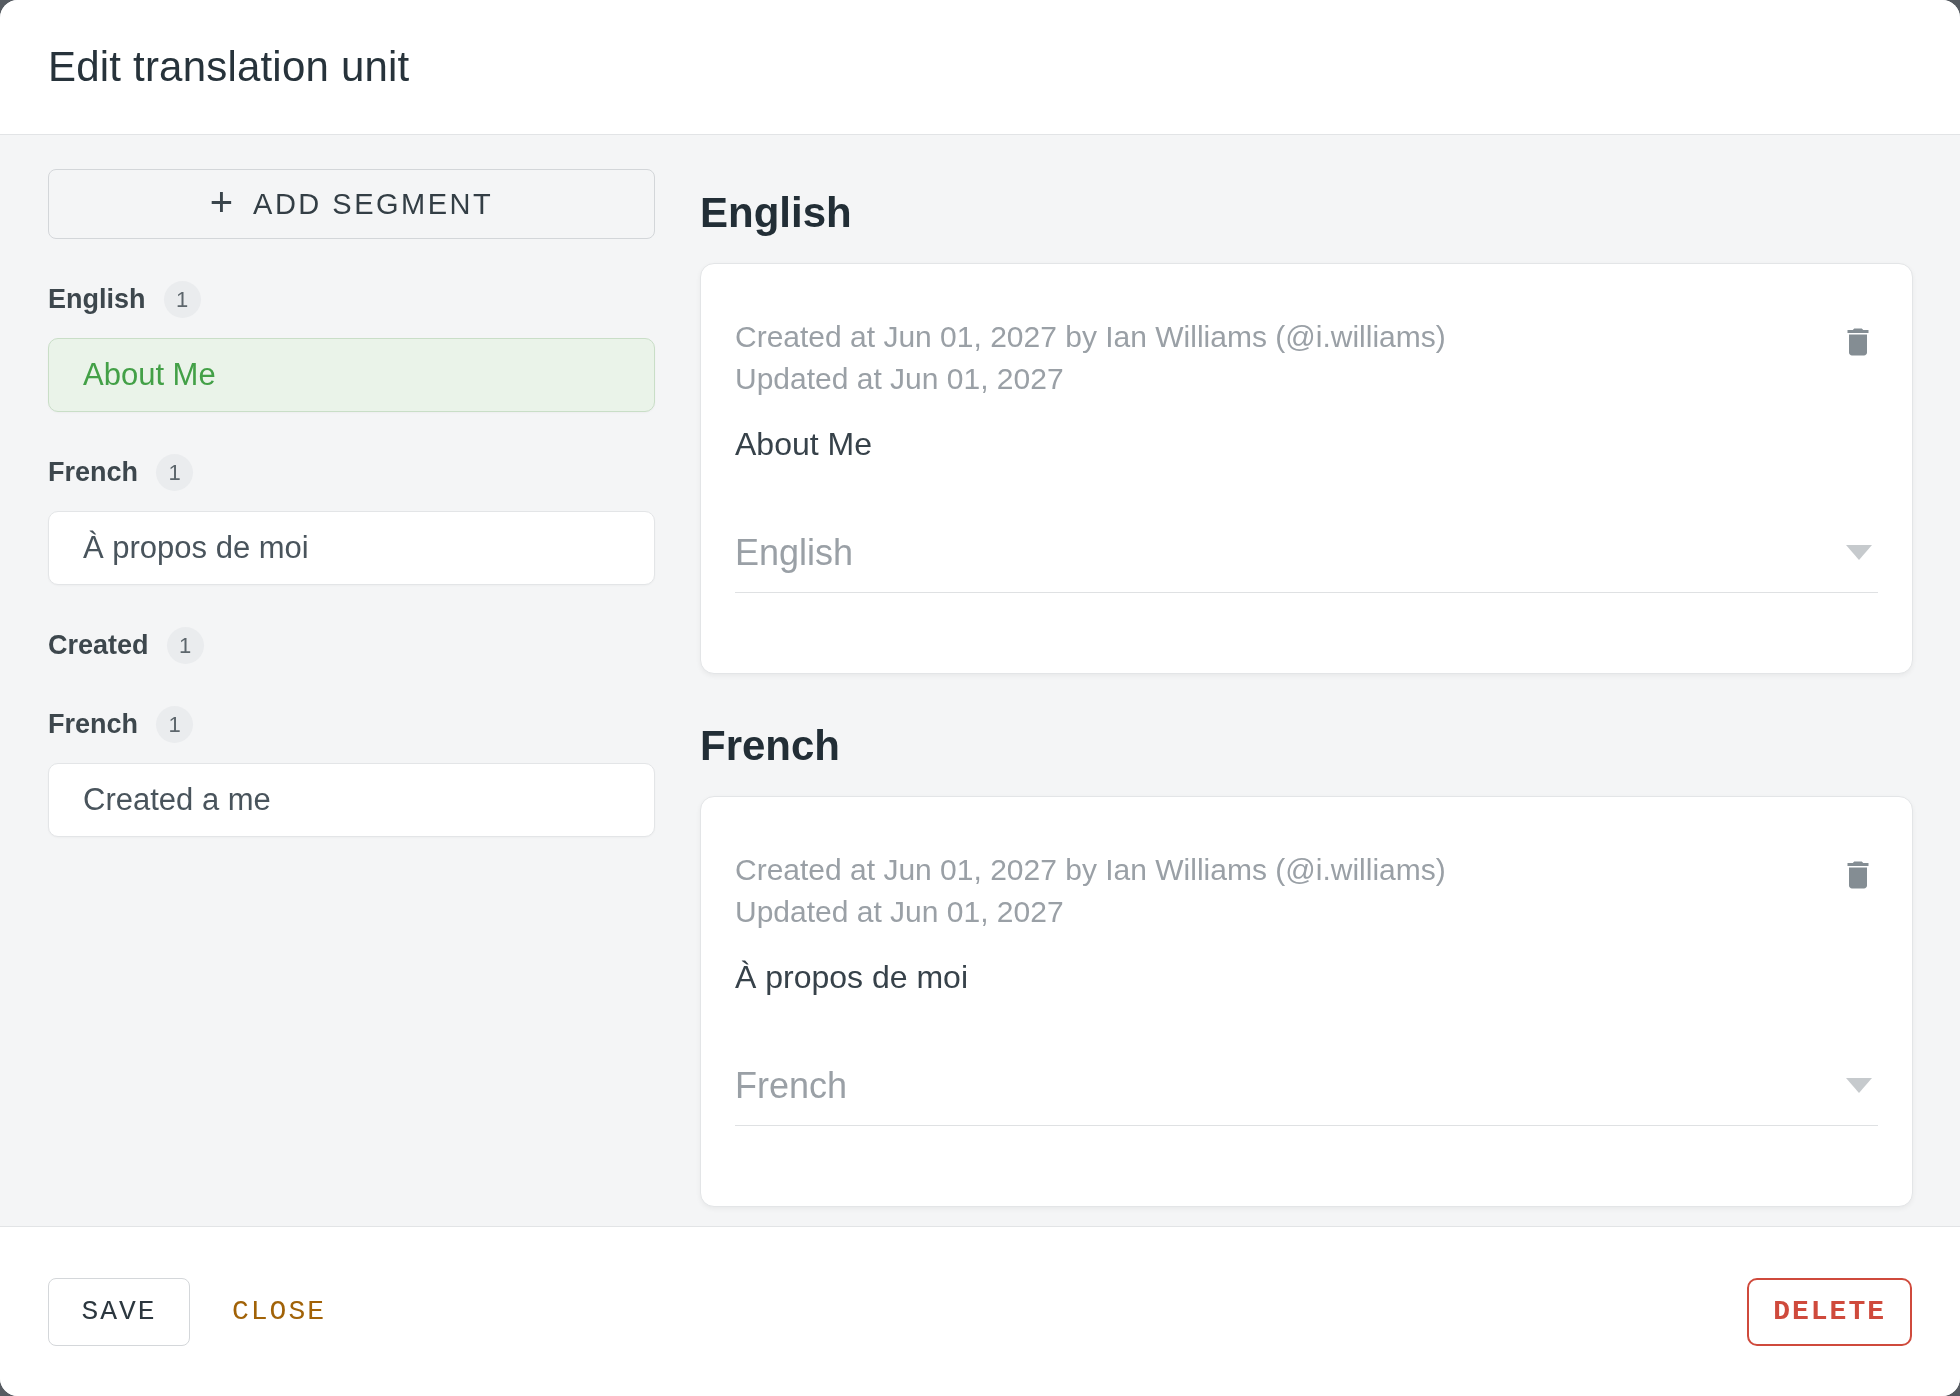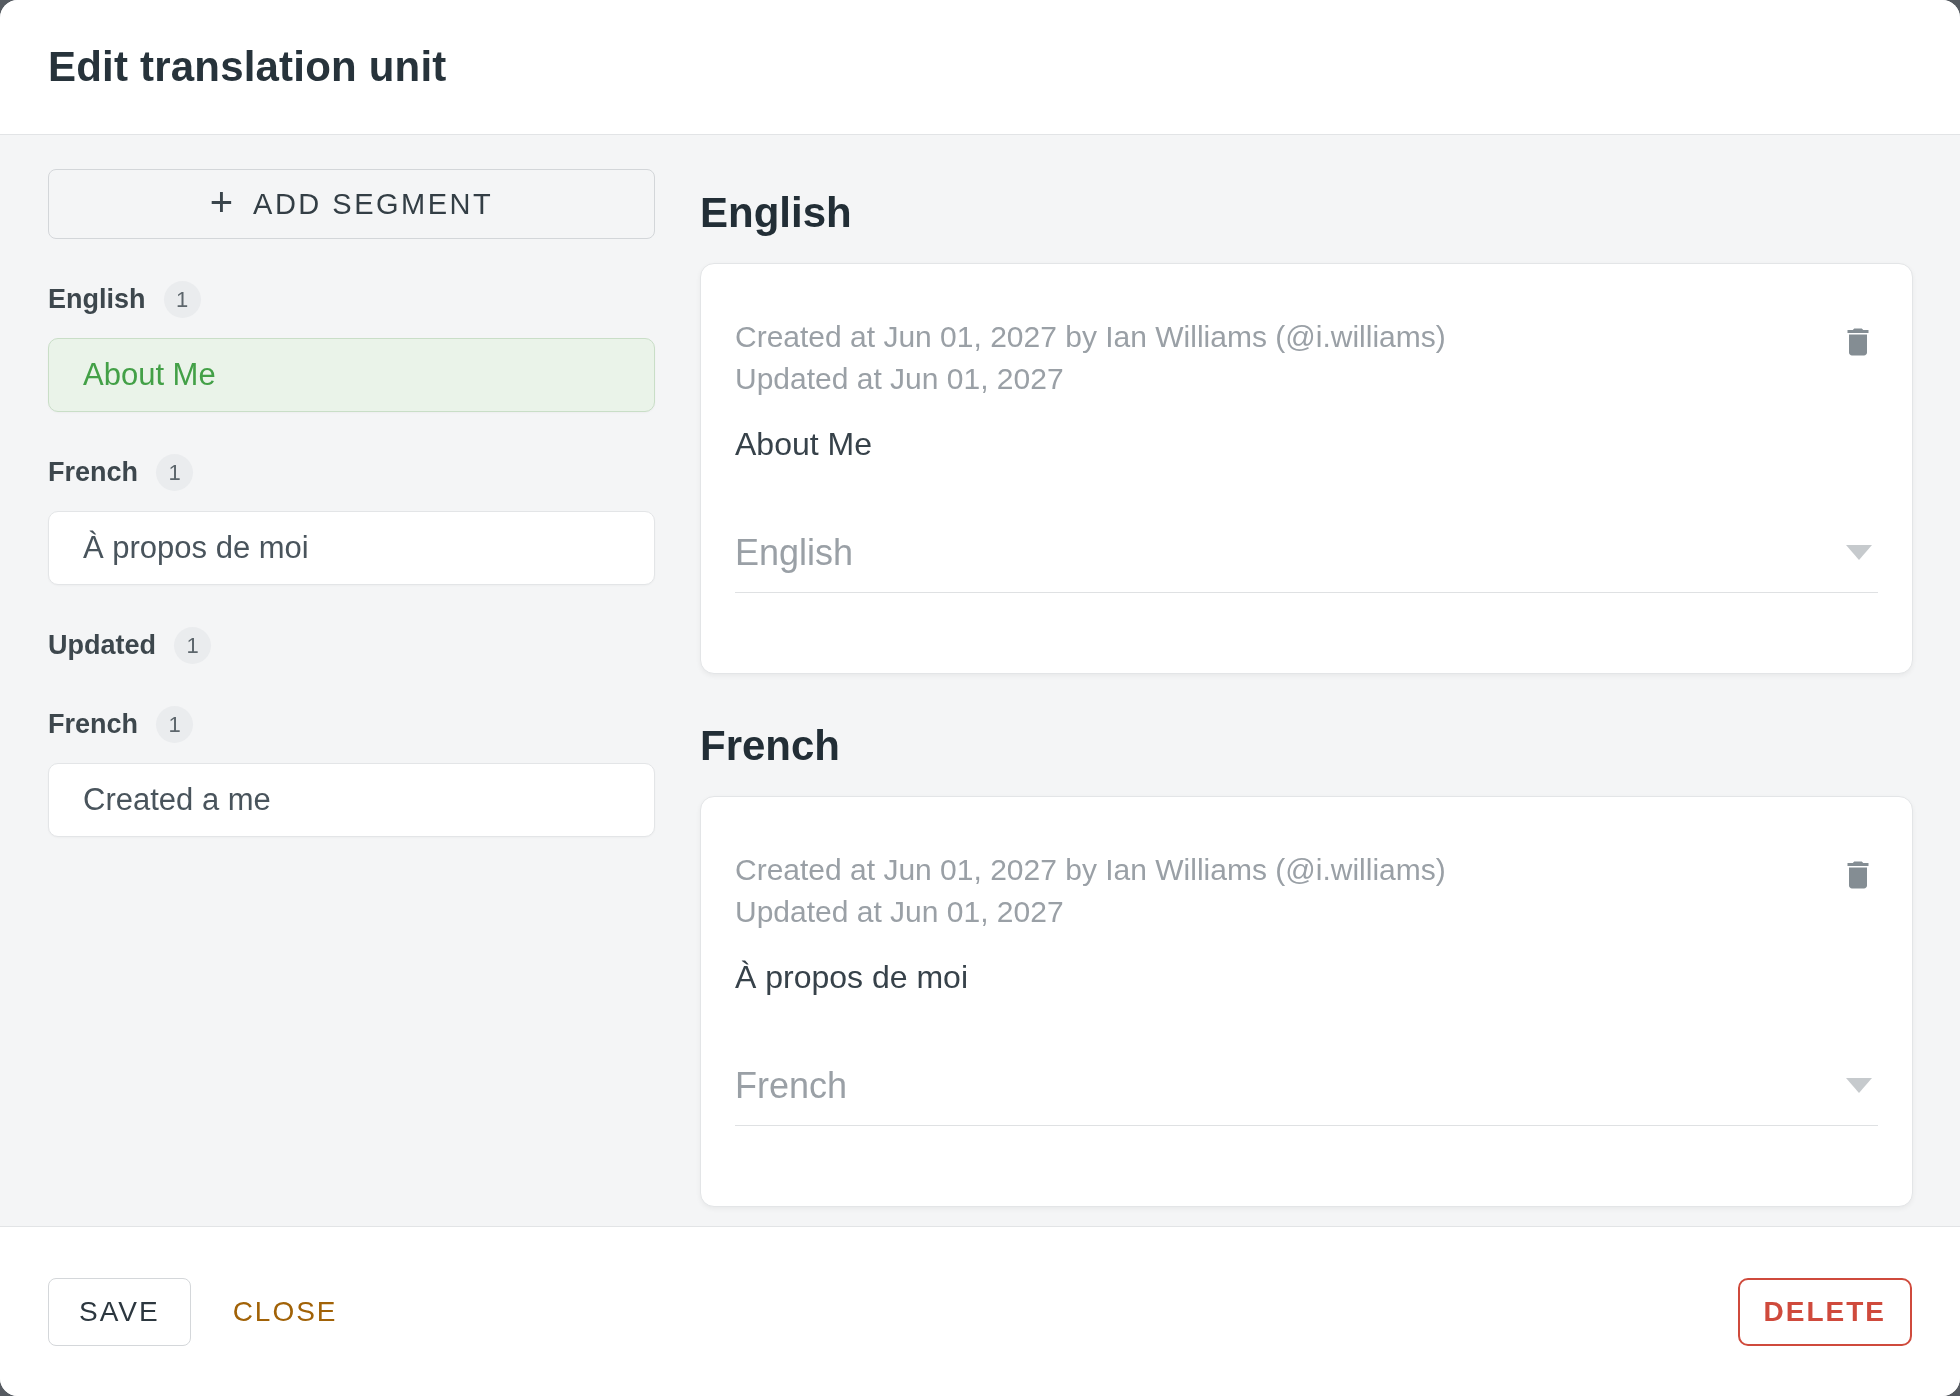--- a/index.html
+++ b/index.html
@@ -19,21 +19,21 @@
   }
   
   .dialog-header {
     flex:none; height:135px;
     background:#ffffff;
     border-bottom:1px solid #e2e4e6;
     display:flex; align-items:center;
     padding:0 48px;
   }
   .dialog-title {
-    font-size:42px; font-weight:700;
+    font-size:42px; font-weight:400;
     color:#27333b; letter-spacing:0.2px;
   }
   
   .dialog-body {
     flex:1; display:flex;
     padding:34px 47px 0 48px;
     gap:45px;
     overflow:hidden;
   }
   
@@ -123,21 +123,21 @@
   
   .dialog-footer {
     flex:none; height:170px;
     background:#ffffff;
     border-top:1px solid #e2e4e6;
     display:flex; align-items:center;
     padding:0 48px;
   }
   .footer-left { display:flex; align-items:center; gap:10px; flex:1; }
   .btn {
-    font-family:Liberation Sans, sans-serif;
+    font-family:Liberation Mono, monospace;
     height:68px;
     font-size:28px; font-weight:500; letter-spacing:2px;
     cursor:pointer;
     border-radius:8px;
     background:#ffffff;
     display:flex; align-items:center; justify-content:center;
   }
   .save-button {
     border:1px solid #d4d7da;
     color:#2c373f;
@@ -184,21 +184,21 @@
 
       <div class="lang-row">
         <span class="lang-label">French</span>
         <span class="count-badge">1</span>
       </div>
       <div class="segment-item">
         <span>À propos de moi</span>
       </div>
 
       <div class="lang-row">
-        <span class="lang-label">Updated</span>
+        <span class="lang-label">Created</span>
         <span class="count-badge">1</span>
       </div>
 
       <div class="lang-row">
         <span class="lang-label">French</span>
         <span class="count-badge">1</span>
       </div>
       <div class="segment-item">
         <span>Created a me</span>
       </div>

